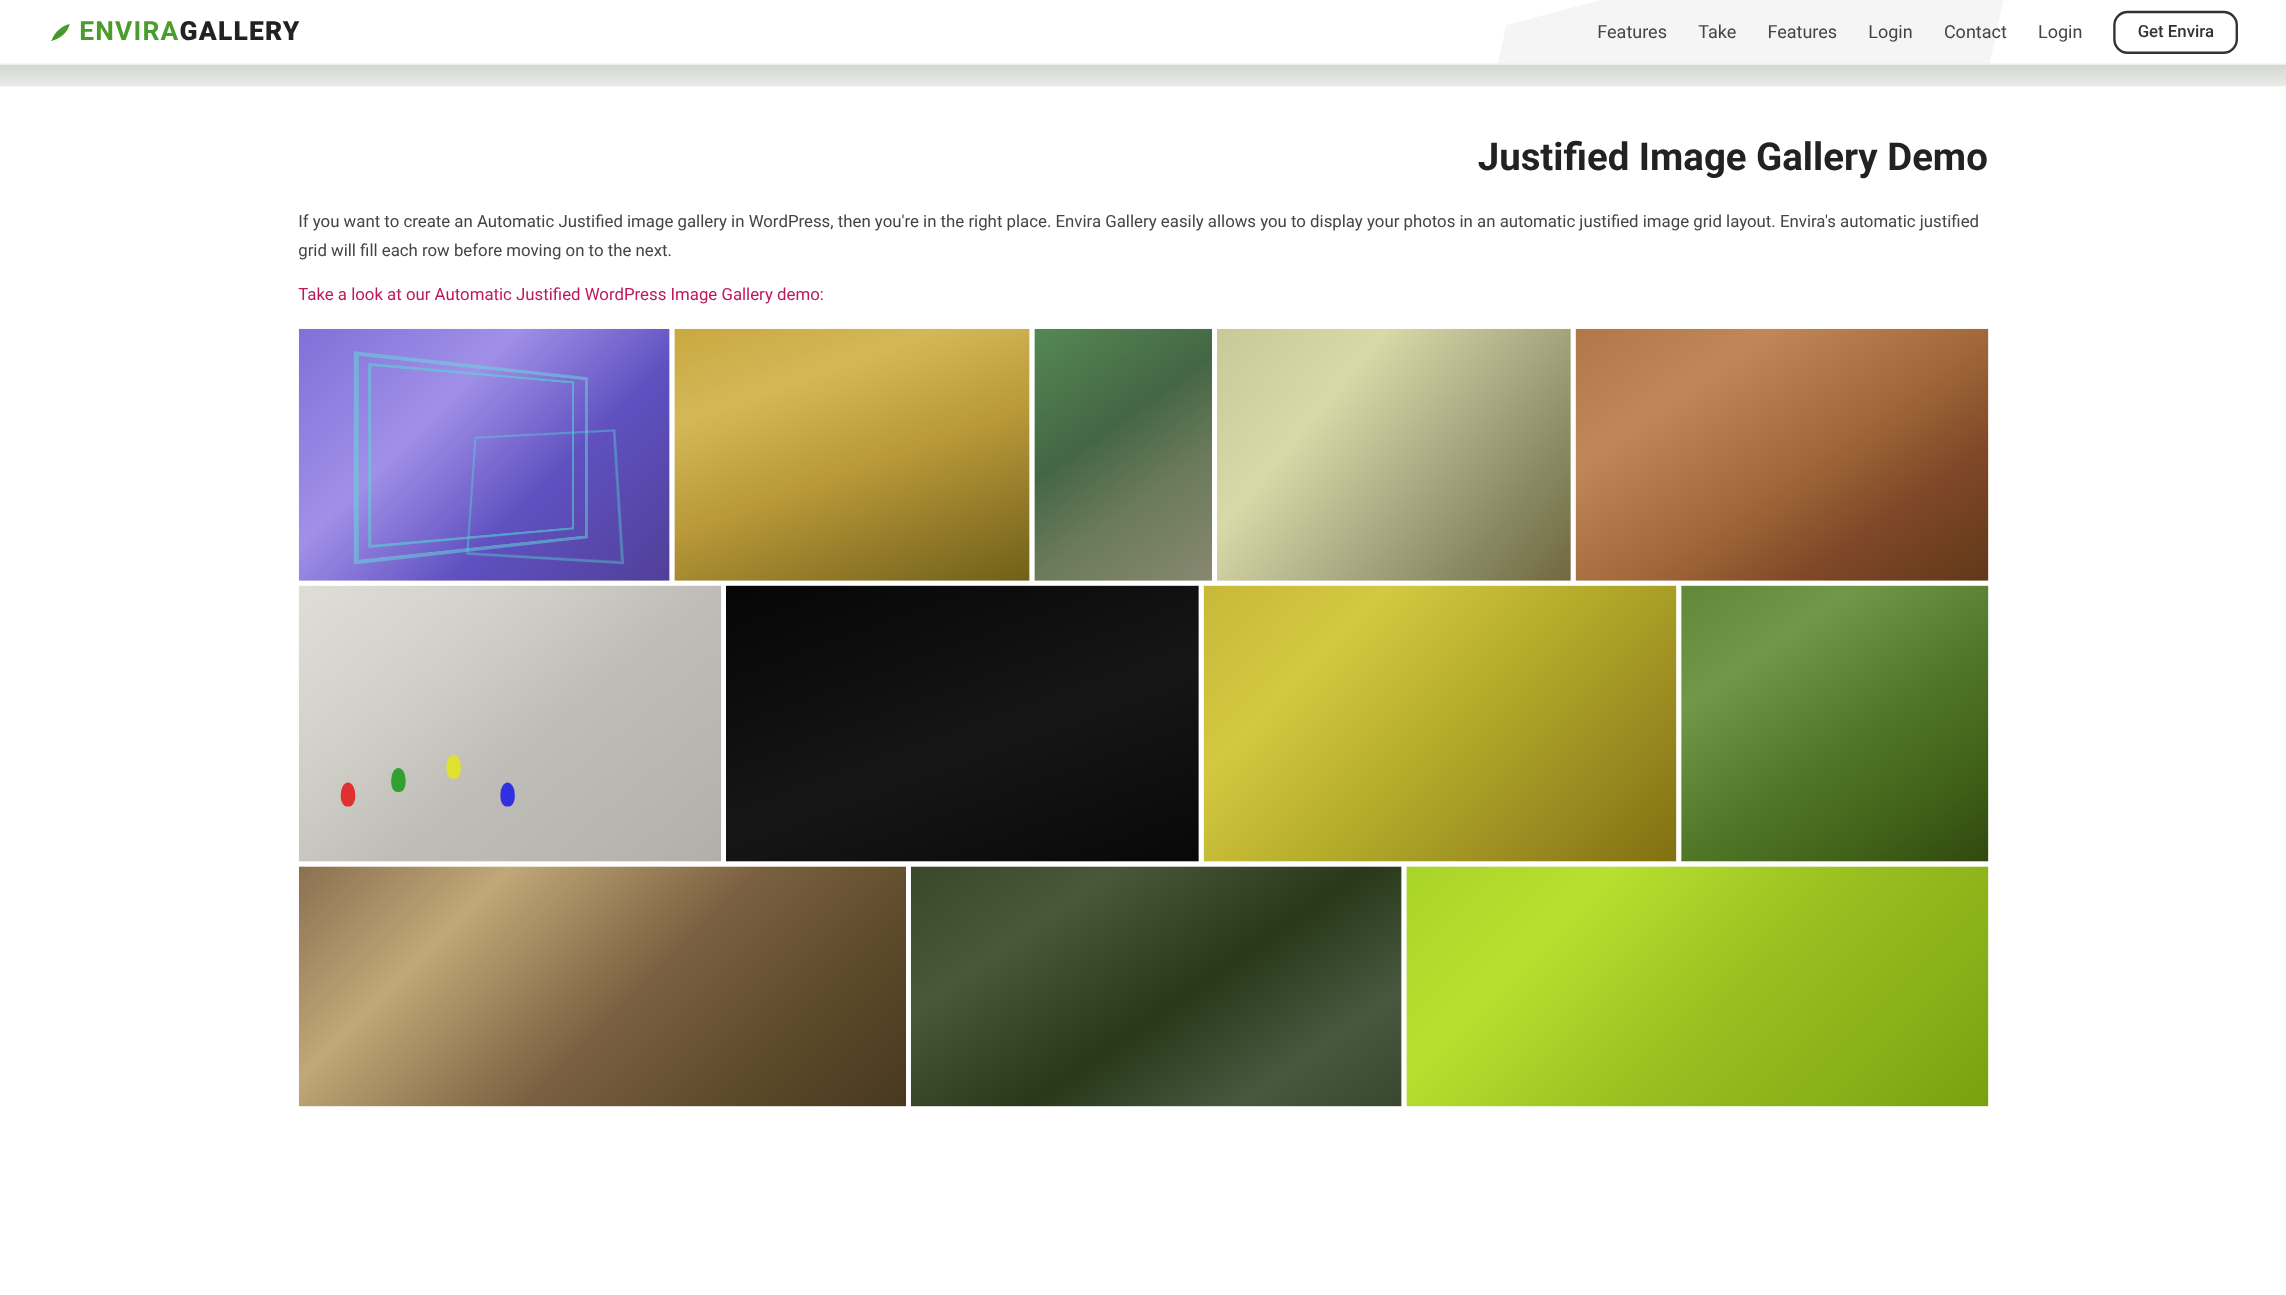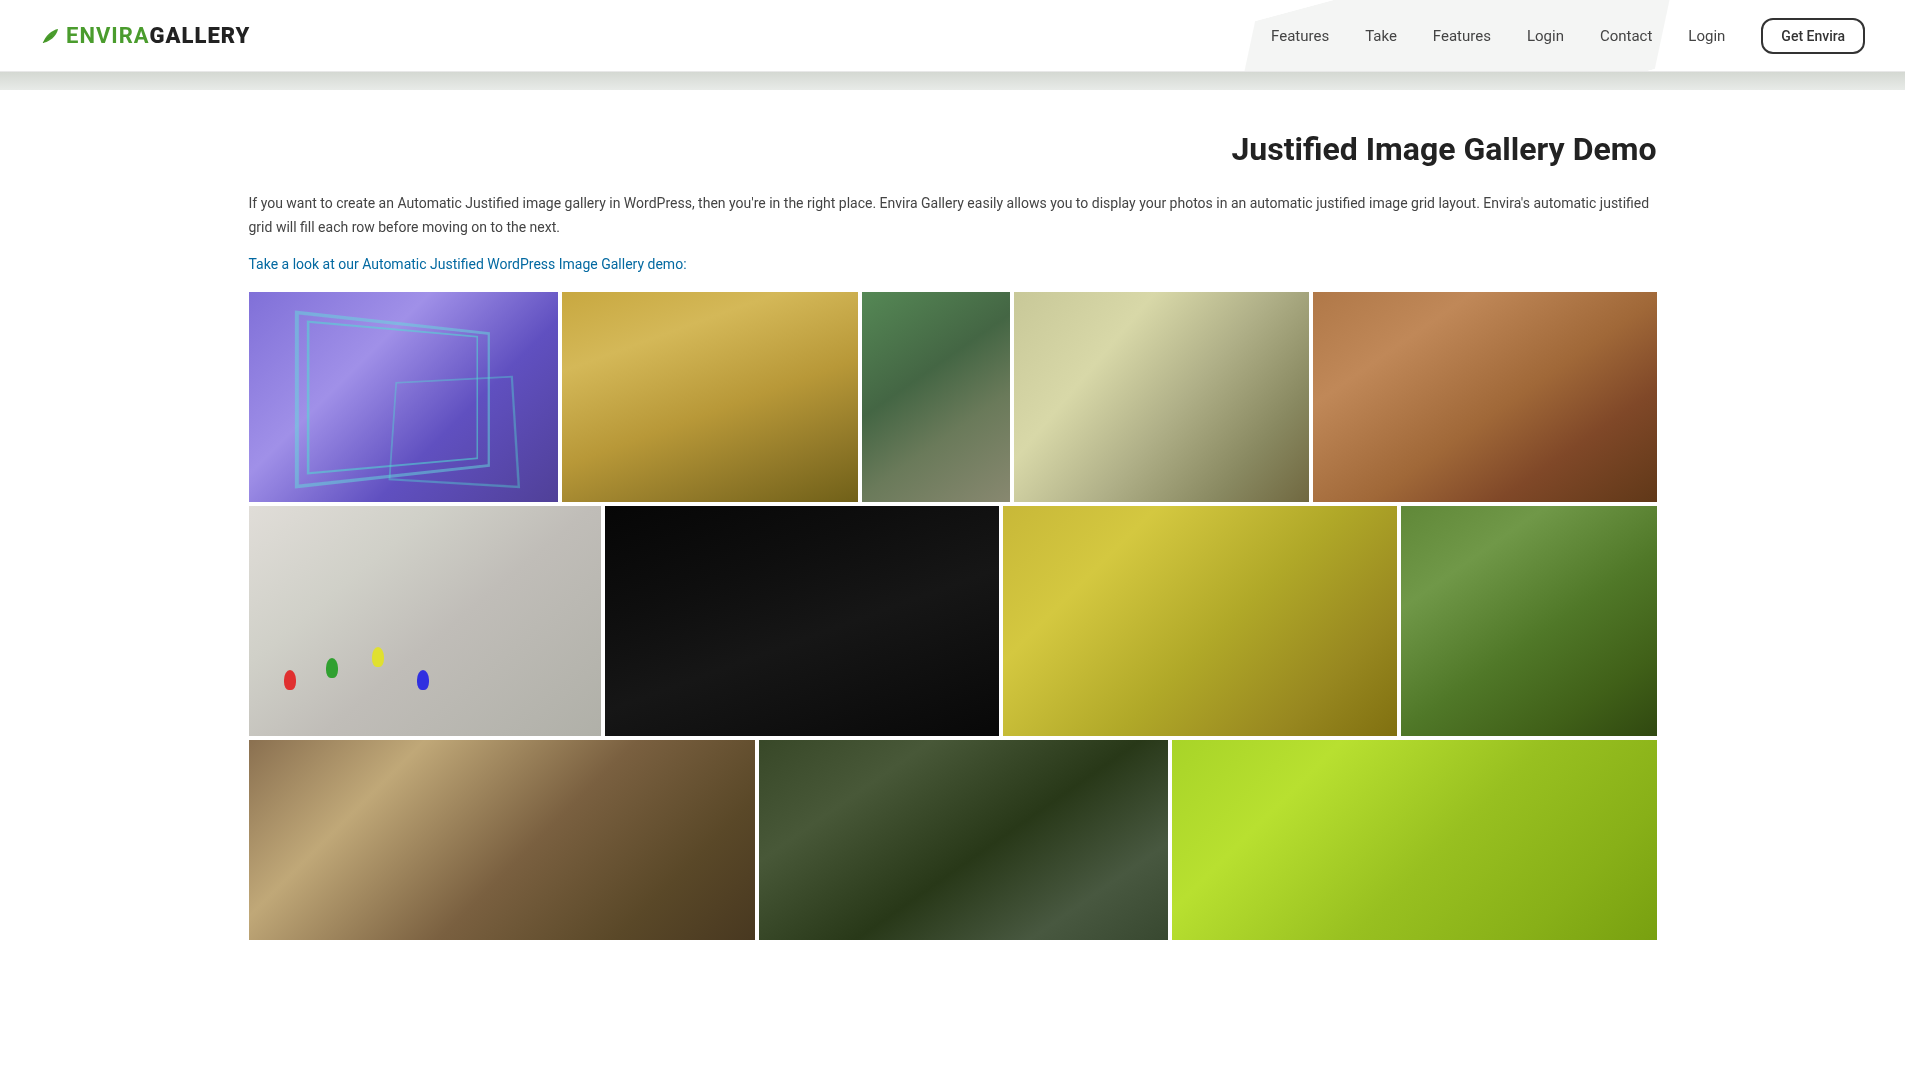--- a/index.html
+++ b/index.html
@@ -12,21 +12,21 @@
       font-family: -apple-system, BlinkMacSystemFont, 'Segoe UI', Roboto, Helvetica, Arial, sans-serif;
       background: #fff;
       color: #333;
     }
 
     
     .header {
       background: #fff;
       border-bottom: 1px solid #e8e8e8;
       padding: 0 40px;
-      height: 72px;
+      height: 54px;
       display: flex;
       align-items: center;
       justify-content: space-between;
       position: relative;
       z-index: 10;
     }
 
     .header-bg {
       position: absolute;
       top: 0; left: 0; right: 0; bottom: 0;
@@ -67,21 +67,21 @@
       text-transform: uppercase;
     }
 
     .logo-text span {
       color: #4a9c2d;
     }
 
     nav {
       display: flex;
       align-items: center;
-      gap: 36px;
+      gap: 26px;
       z-index: 1;
     }
 
     .nav-link {
       font-size: 15px;
       color: #444;
       text-decoration: none;
       font-weight: 400;
     }
 
@@ -115,21 +115,21 @@
     .page-description {
       font-size: 14px;
       color: #444;
       line-height: 1.7;
       margin-bottom: 16px;
       max-width: 100%;
     }
 
     .page-subtitle {
       font-size: 14px;
-      color: #0369a1;
+      color: #be185d;
       margin-bottom: 20px;
     }
 
     
     .gallery-container {
       width: 100%;
     }
 
     .gallery-row {
       display: flex;

